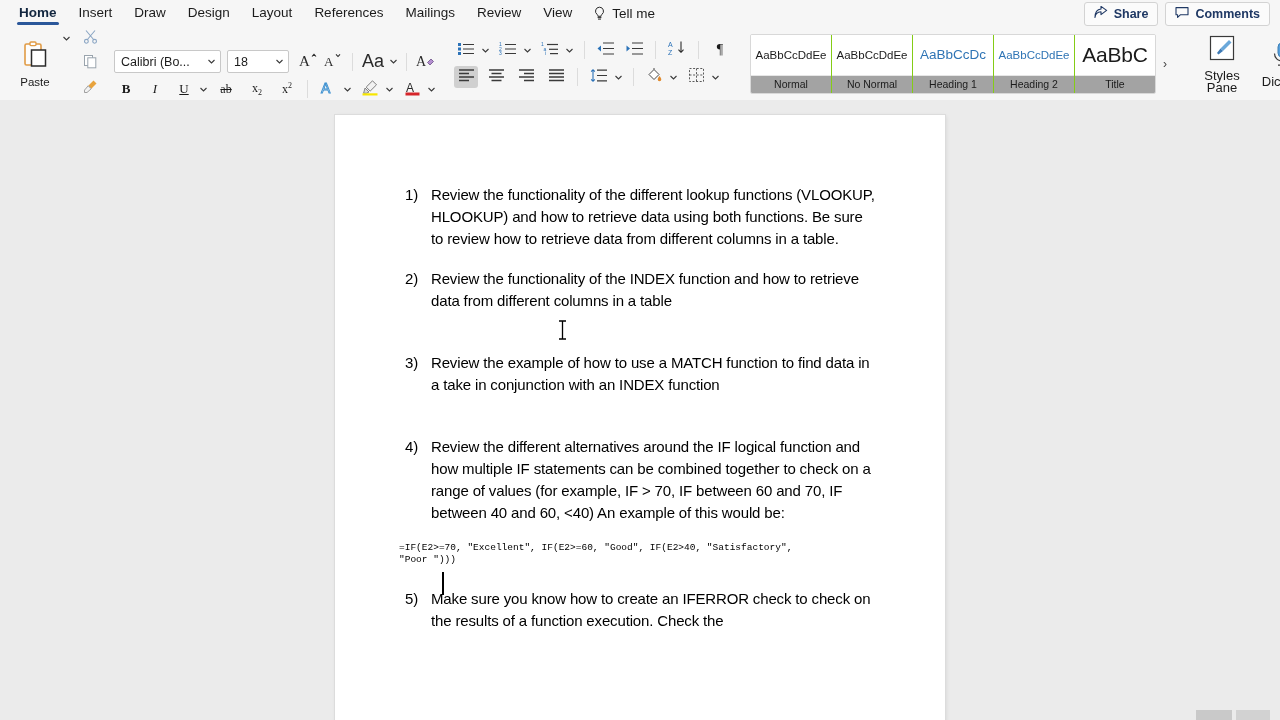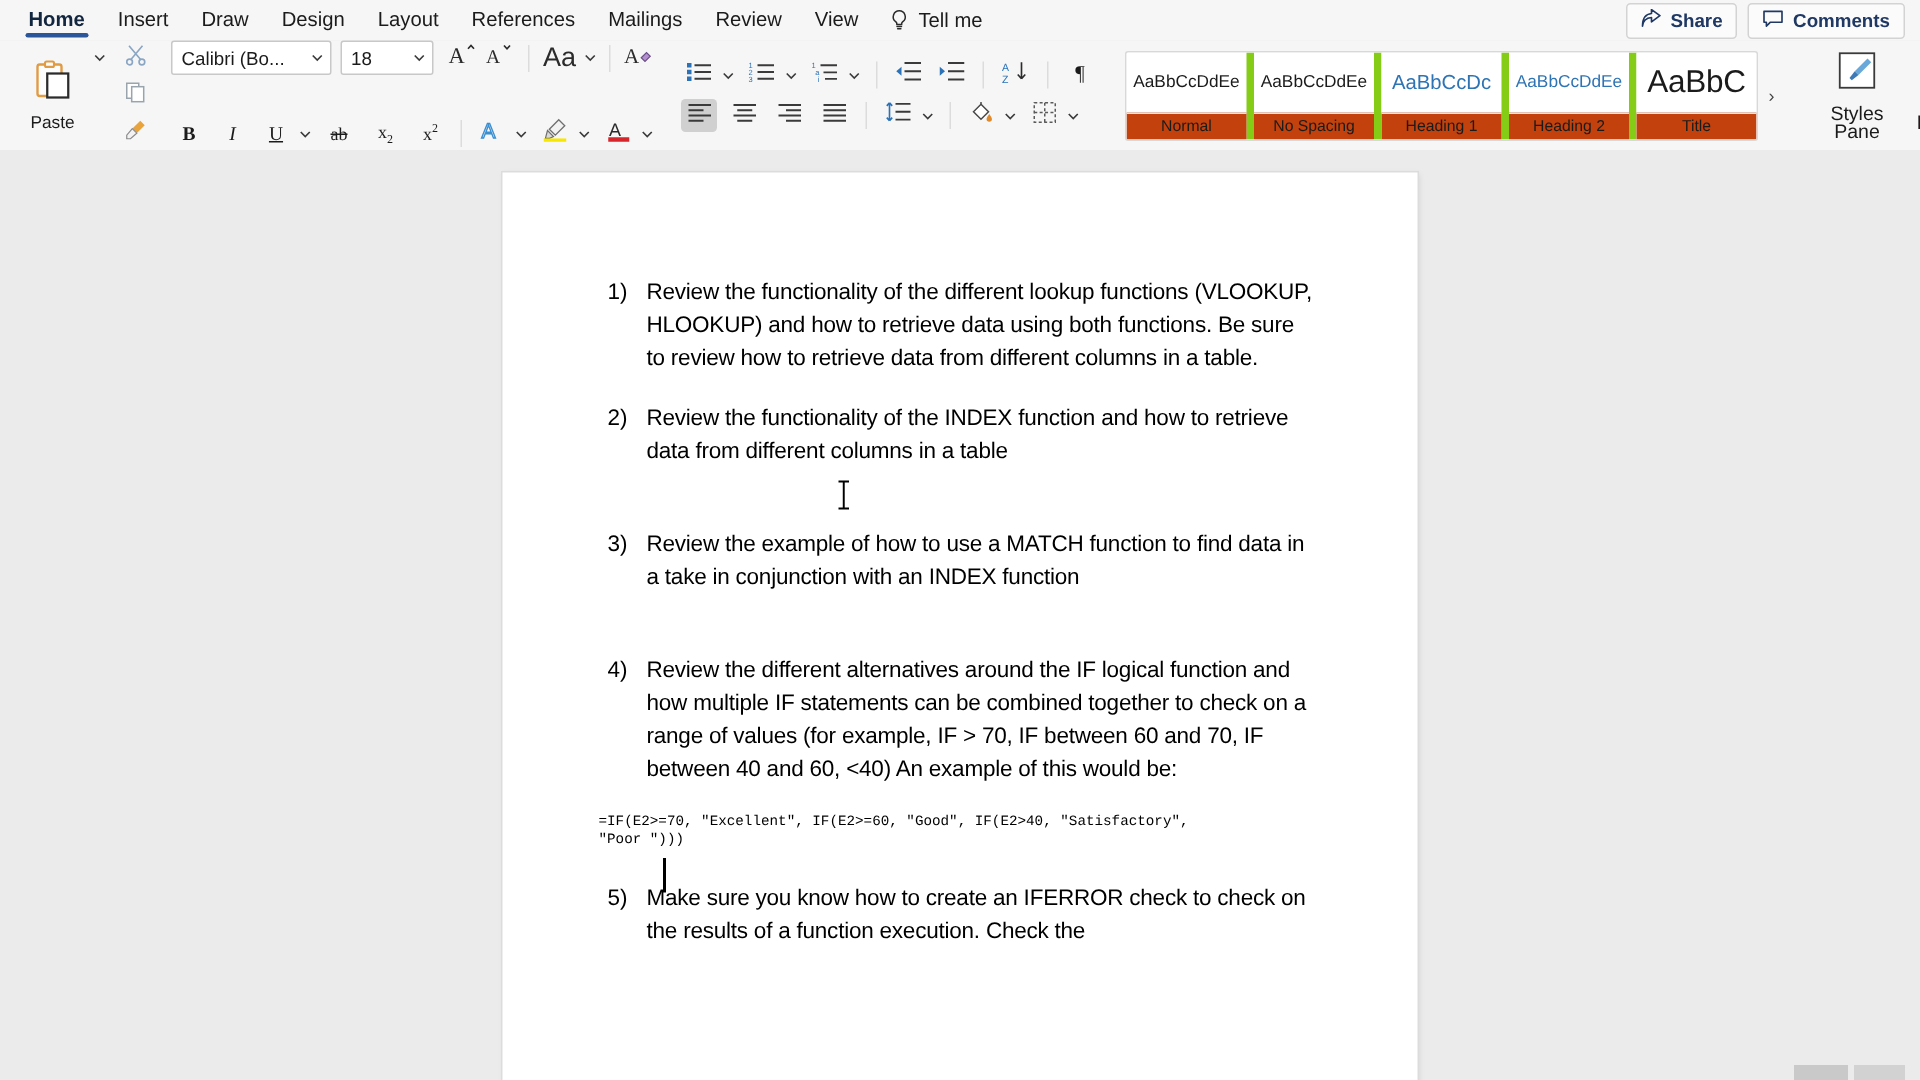--- a/index.html
+++ b/index.html
@@ -55,53 +55,53 @@
 
   
   .ib{
     display:flex;align-items:center;justify-content:center;
     min-width:20px;height:22px;padding:0 2px;border-radius:3px;
   }
   .ib.sel{background:#d0d0d0;}
   .dd{display:flex;align-items:center;padding:0 2px;height:22px;}
   .dd svg{display:block;}
 
-  .font-group{display:flex;flex-direction:column;justify-content:space-between;gap:5px;padding:0 4px;}
+  .font-group{display:flex;flex-direction:column;justify-content:flex-end;gap:5px;padding:0 4px;}
   .frow{display:flex;align-items:center;gap:1px;}
   .combo{
     display:flex;align-items:center;justify-content:space-between;
     border:1px solid #c8c8c8;background:#fff;border-radius:2px;
     height:21px;font-size:12.5px;color:#1b1b1b;padding:0 4px 0 6px;
   }
   .combo .cv{overflow:hidden;white-space:nowrap;}
   .font-name{width:95px;}
   .font-size{width:50px;margin-left:5px;}
 
   .para-group{display:flex;flex-direction:column;justify-content:center;gap:5px;padding:0 4px;}
 
   
   .styles-group{display:flex;align-items:center;padding:0 6px;}
   .gallery{
     display:flex;align-items:stretch;border:1px solid #d8d8d8;background:#fff;
     border-radius:2px;height:58px;overflow:hidden;
   }
   .style-card{
-    width:80px;border-right:5px solid #84cc16;
+    width:80px;border-right:1px solid #84cc16;
     display:flex;flex-direction:column;background:#fff;
   }
   .style-card:last-child{border-right:none;}
   .style-prev{
     flex:1;display:flex;align-items:center;justify-content:center;
     font-size:11.5px;color:#1b1b1b;overflow:hidden;white-space:nowrap;
   }
   .style-prev.h1{color:#2e74b5;font-size:13.5px;}
   .style-prev.h2{color:#2e74b5;font-size:11.5px;}
   .style-prev.title{color:#1b1b1b;font-size:21px;letter-spacing:-0.2px;}
   .style-name{
-    height:17px;background:#c2410c;border-top:1px solid #e6e6e6;
+    height:17px;background:#a3a3a3;border-top:1px solid #e6e6e6;
     display:flex;align-items:center;justify-content:center;font-size:10.5px;color:#1b1b1b;
   }
   .gal-more{display:flex;align-items:center;justify-content:center;width:18px;font-size:12px;color:#444;}
 
   .right-group{display:flex;align-items:center;gap:8px;padding:0 8px;}
   .bigbtn{
     display:flex;flex-direction:column;align-items:center;justify-content:center;
     width:52px;
   }
   .bigbtn .lbl{font-size:13px;color:#1b1b1b;text-align:center;line-height:12px;margin-top:2px;}
@@ -548,21 +548,21 @@
     <div class="sep"></div>
 
     <div class="styles-group">
       <div class="gallery">
         <div class="style-card">
           <div class="style-prev">AaBbCcDdEe</div>
           <div class="style-name">Normal</div>
         </div>
         <div class="style-card">
           <div class="style-prev">AaBbCcDdEe</div>
-          <div class="style-name">No Spacing</div>
+          <div class="style-name">No Normal</div>
         </div>
         <div class="style-card">
           <div class="style-prev h1">AaBbCcDc</div>
           <div class="style-name">Heading 1</div>
         </div>
         <div class="style-card">
           <div class="style-prev h2">AaBbCcDdEe</div>
           <div class="style-name">Heading 2</div>
         </div>
         <div class="style-card">

